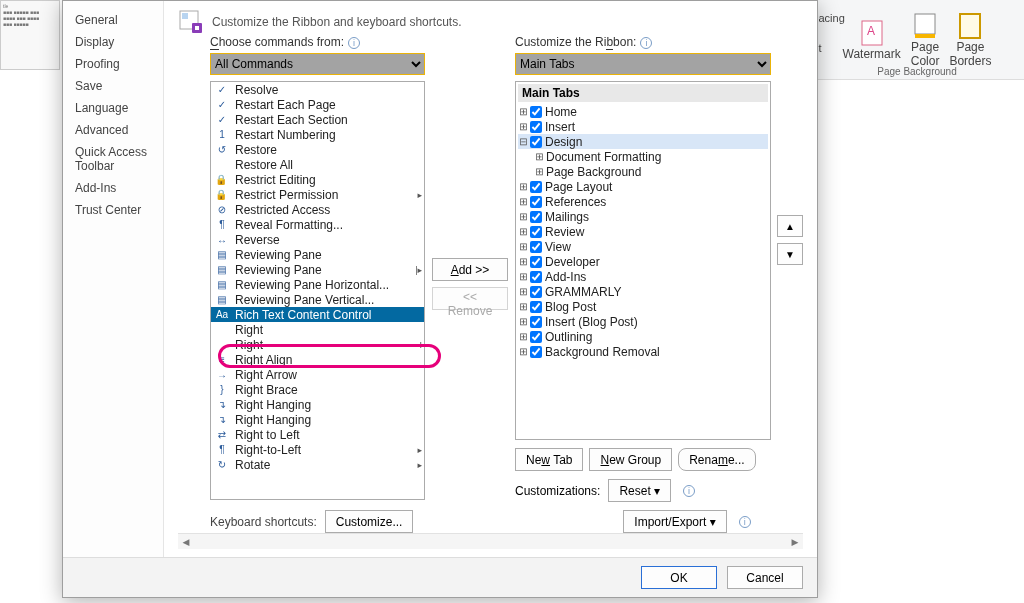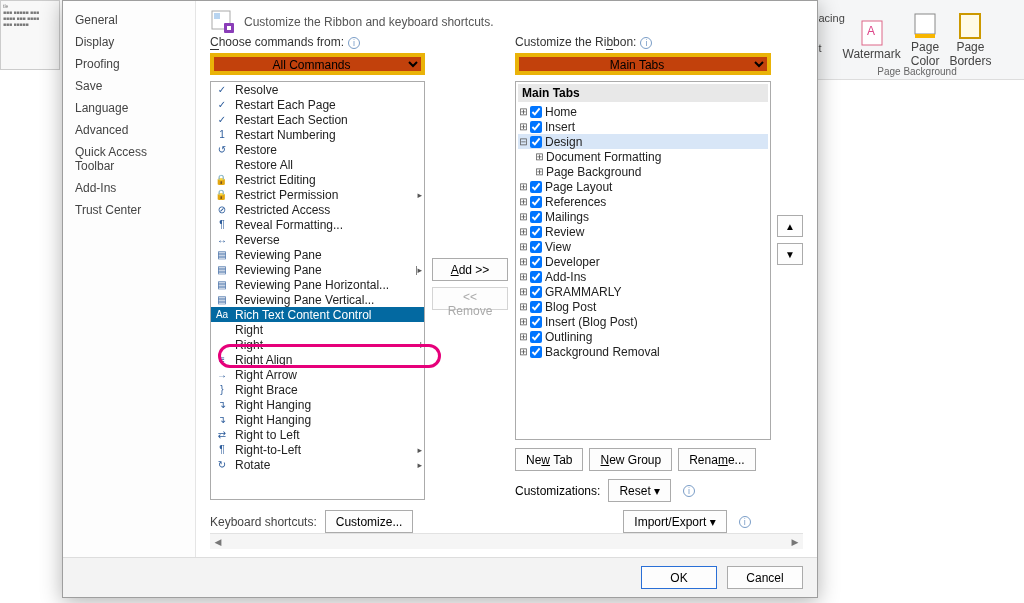--- a/index.html
+++ b/index.html
@@ -26,21 +26,21 @@
 .columns { display: flex; gap: 6px; flex: 1; min-height: 0; }
 .col { display: flex; flex-direction: column; }
 .col-left { width: 215px; }
 .col-right { width: 256px; }
 .col-mid { width: 78px; display: flex; flex-direction: column; align-items: center; justify-content: center; gap: 6px; }
 .col-far { flex: 1; display: flex; flex-direction: column; align-items: center; gap: 6px; padding-top: 180px; }
 
 .lbl { color: #333; margin-bottom: 4px; }
 .help-icon { display: inline-block; width: 12px; height: 12px; border: 1px solid #7a9dc7; border-radius: 50%; color: #7a9dc7; font-size: 9px; text-align: center; line-height: 11px; margin-left: 4px; }
 
-select.combo { width: 100%; font-size: 12px; height: 22px; border: 4px solid #eab308; background: #c2410c; text-align: center; }
+select.combo { width: 100%; font-size: 12px; height: 22px; border: 1px solid #eab308; background: #a3a3a3; }
 .listbox { flex: 1; border: 1px solid #ababab; overflow-y: auto; overflow-x: hidden; background: #fff; margin-top: 6px; min-height: 0; }
 .listbox::-webkit-scrollbar { width: 16px; }
 .listbox::-webkit-scrollbar-track { background: #f1f1f1; }
 .listbox::-webkit-scrollbar-thumb { background: #c1c1c1; border: 1px solid #a8a8a8; }
 
 .cmd-item { display: flex; align-items: center; height: 15px; padding: 0 4px; gap: 6px; cursor: pointer; white-space: nowrap; font-size: 12px; color: #222; position: relative; }
 .cmd-item .ic { width: 14px; height: 14px; flex-shrink: 0; display: flex; align-items: center; justify-content: center; font-size: 10px; color: #2a5a9a; }
 .cmd-item.selected { background: #0369a1; color: #fff; }
 .cmd-item.selected .ic { color: #fff; }
 .cmd-item .sub { position: absolute; right: 2px; font-size: 9px; color: #555; }
@@ -123,21 +123,21 @@
       <div class="header-row">
         <svg class="header-icon">
             <rect x="2" y="2" width="18" height="18" fill="#fff" stroke="#aaa"></rect>
             <rect x="4" y="4" width="6" height="6" fill="#b8d4f0"></rect>
             <rect x="14" y="14" width="10" height="10" fill="#8a3db8" rx="1"></rect>
             <rect x="17" y="17" width="4" height="4" fill="#fff"></rect>
           </svg>
         <span style="color:#555;">Customize the Ribbon and keyboard shortcuts.</span>
       </div>
       <div class="columns">
-        <div class="col col-left" style="position: relative;">
+        <div class="col col-left" style="position: relative; margin-left: 32px;">
           <div class="lbl"><span style="border-bottom:1px solid #333;">C</span><span>hoose commands from:</span><span class="help-icon">i</span></div>
           <select class="combo"><option>All Commands</option></select>
           <div class="listbox" id="cmdlist">
               <div class="cmd-item">
                 <span class="ic">✓</span>
                 <span>Resolve</span>
               </div>
               <div class="cmd-item">
                 <span class="ic">✓</span>
                 <span>Restart Each Page</span>
@@ -358,21 +358,21 @@
               <div class="tree-item">
                 <span class="pad" style="width: 0px;"></span>
                 <span class="tw">⊞</span>
                 <input type="checkbox" class="cb" checked="" style="">
                 <span>Background Removal</span>
               </div>
             </div>
           <div class="below-tree">
             <button class="btn" style="min-width:60px;">Ne<span style="text-decoration:underline;">w</span> Tab</button>
             <button class="btn" style="min-width:70px;"><span style="text-decoration:underline;">N</span>ew Group</button>
-            <button class="btn" style="min-width:64px;">Rena<span style="text-decoration:underline;">m</span>e...</button>
+            <button class="btn" style="min-width:64px;border-radius:8px;">Rena<span style="text-decoration:underline;">m</span>e...</button>
           </div>
           <div class="custom-row">
             <span>Customizations:</span>
             <button class="btn" style="min-width:60px;">Reset ▾</button>
             <span class="help-icon">i</span>
           </div>
           <div class="custom-row" style="justify-content:center;padding-left:88px;">
             <button class="btn" style="min-width:100px;">Import/Export ▾</button>
             <span class="help-icon">i</span>
           </div>

